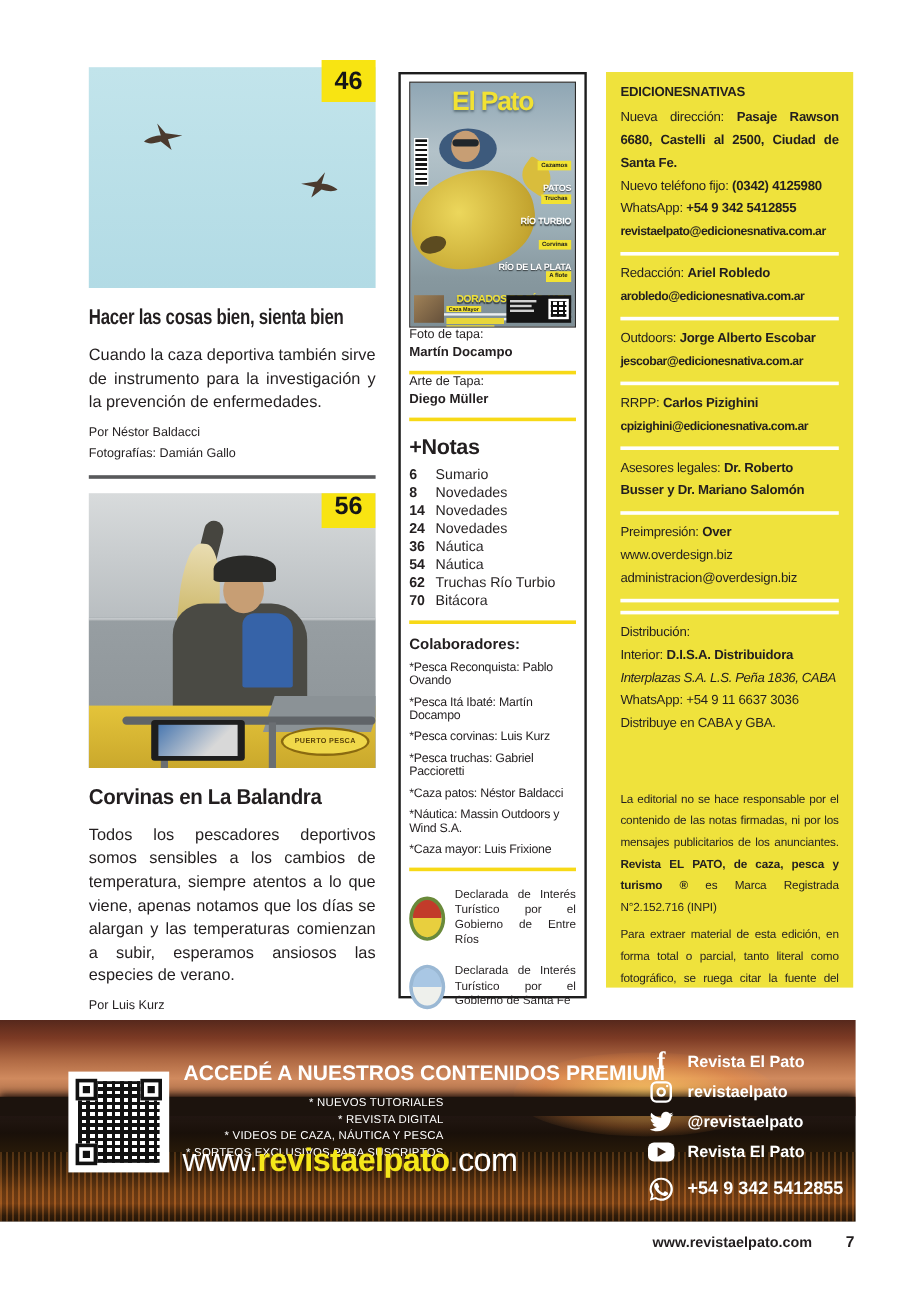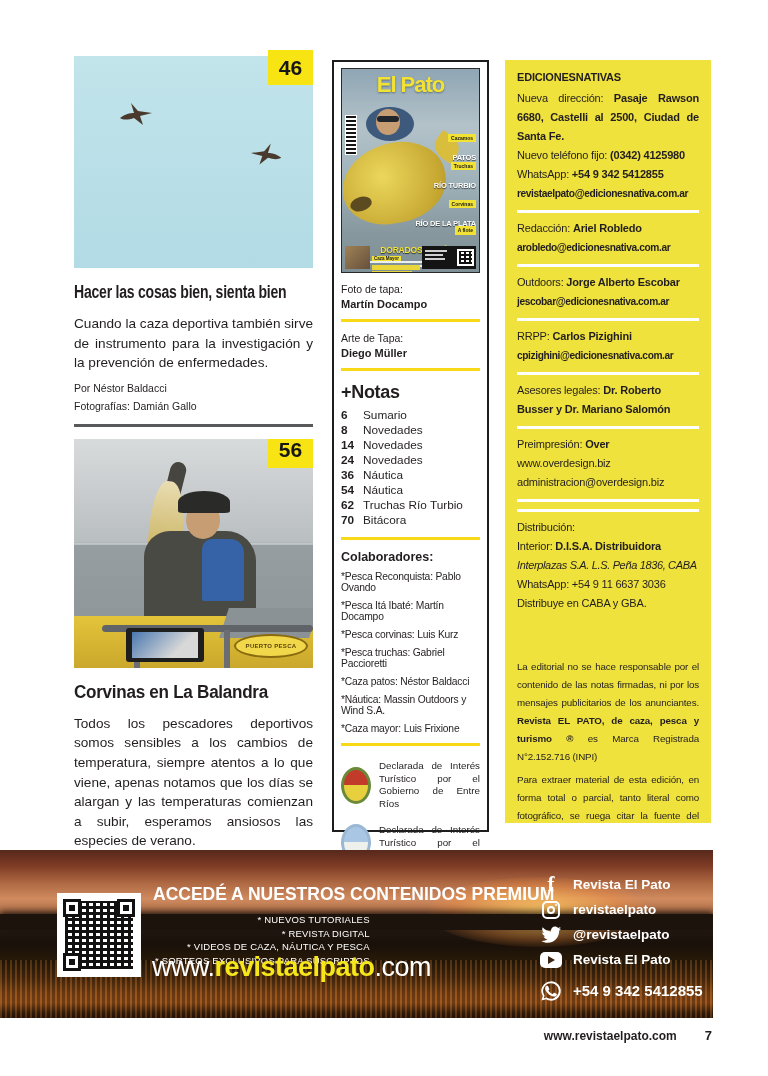--- a/index.html
+++ b/index.html
@@ -2,21 +2,21 @@
 <html><head>
 <meta charset="utf-8">
 <style>
   * { margin:0; padding:0; box-sizing:border-box; }
   html,body { background:#fff; }
   body { width:768px; height:1076px; position:relative; font-family:"Liberation Sans", sans-serif; color:#221e1f; overflow:hidden; }
 
   
   .col-left { position:absolute; left:74px; top:56px; width:239px; }
   .photo { position:relative; width:239px; }
-  .photo1 { height:212px; background:linear-gradient(180deg,#c2e4eb,#b2dbe5); }
+  .photo1 { height:184px; background:linear-gradient(180deg,#c2e4eb,#b2dbe5); }
   .photo2 { height:229px; margin-top:12px; background:linear-gradient(180deg,#d8dbdc 0%,#b9bec1 45%,#979ea2 46%,#8b9296 100%); overflow:hidden; }
   .badge { position:absolute; top:-6px; right:0; width:45px; height:35px; background:#f8e412; color:#161616;
            font-weight:700; font-size:21px; display:flex; align-items:center; justify-content:center; }
   .duck { position:absolute; }
   .a-title { margin-top:14px; font-size:18px; font-weight:700; letter-spacing:-0.3px; white-space:nowrap;
              transform-origin:0 50%; }
   .fit-tight { transform:scaleX(.78); }
   .fit-norm { transform:scaleX(.95); }
   .a-sum { margin-top:11px; font-size:13.6px; line-height:19.6px; text-align:justify; }
   .a-by { margin-top:9px; font-size:10.5px; }
@@ -66,21 +66,21 @@
   .cv-thumb { width:25px; background:linear-gradient(135deg,#a08258,#65503a); }
   .cv-smid { width:48px; }
   .cv-stag { display:inline-block; background:#f2e233; font-size:4.5px; font-weight:700; padding:0 2px; color:#222; }
   .cv-sbar { height:5px; background:#e8d63a; margin-top:1px; }
   .cv-sbar.w2 { width:40px; }
   .cv-sright { flex:1; background:#141414; position:relative; }
   .cv-swhite { position:absolute; left:3px; height:2px; background:rgba(255,255,255,.8); width:22px; }
   .qr-mini { position:absolute; right:2px; top:3px; width:17px; height:17px; background:#fff; }
   .qr-mini i { position:absolute; inset:2px; display:block;
         background-image:repeating-linear-gradient(0deg,#111 0 2px,transparent 2px 4px),repeating-linear-gradient(90deg,#111 0 2px,transparent 2px 5px); }
-  .mid-label { font-size:10.5px; margin-top:10px; }
+  .mid-label { font-size:10.5px; }
   .mid-value { font-size:11px; font-weight:700; margin-top:3px; }
   .yrule { height:3px; background:#f7d917; margin-top:9px; }
   .notas-h { font-size:18px; font-weight:800; margin-top:11px; letter-spacing:-0.3px; }
   .notas-list { margin-top:5px; }
   .nrow { display:flex; font-size:11.8px; line-height:15px; }
   .npg { width:22px; font-weight:700; }
   .colab-h { font-size:12.5px; font-weight:600; margin-top:10px; }
   .colab-item { font-size:10.3px; margin-top:7px; letter-spacing:-0.2px; }
   .decl { margin-top:14px; }
   .drow { display:flex; align-items:center; gap:8px; margin-bottom:14px; }

